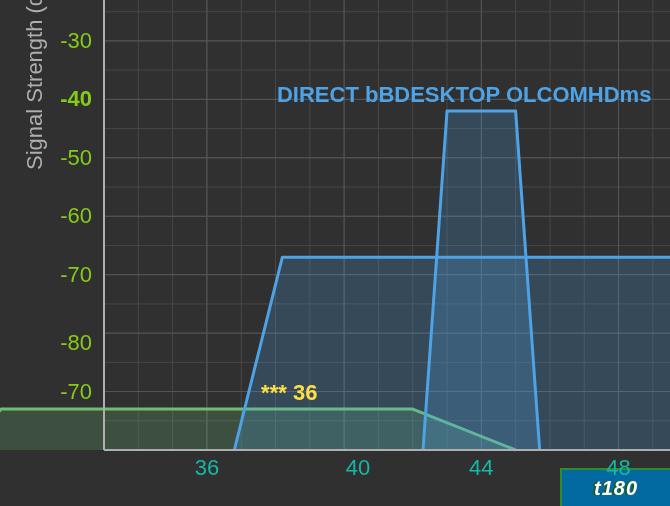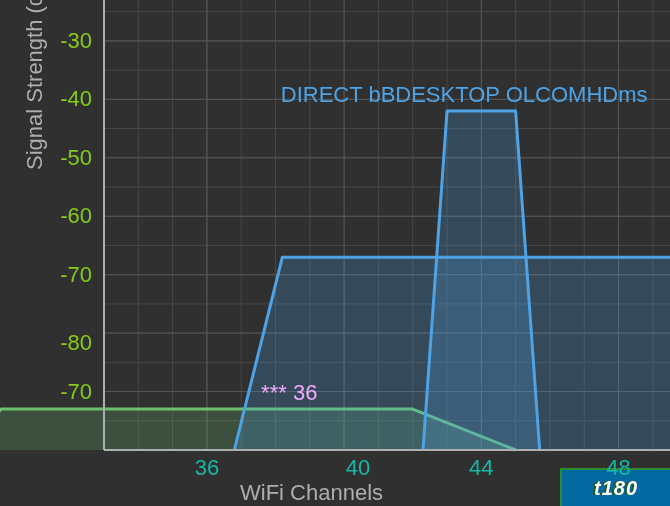--- a/index.html
+++ b/index.html
@@ -67,23 +67,24 @@
     top: 0;
     width: 100%;
     height: 100%;
     overflow: visible;
   }
   
   .net-label {
     position: absolute;
     font-size: 22px;
     white-space: nowrap;
+    font-weight: bold;
   }
   .c-blue { color: #4ea3e6; }
-  .c-green { color: #f0abfc; }
+  .c-green { color: #fde047; }
   
   .badge {
     position: absolute;
     right: 0;
     bottom: 0;
     width: 108px;
     height: 36px;
     background: #0369a1;
     display: flex;
     align-items: center;
@@ -157,28 +158,27 @@
         <polygon points="130.35151515151506,450 130.35151515151506,450 178.3757575757577,257.1428571428571 754.6666666666666,257.1428571428571 788.969696969697,450 788.969696969697,450" fill="#4ea3e6" fill-opacity="0.22" stroke="none"></polygon>
         <polyline points="130.35151515151506,450 178.3757575757577,257.1428571428571 754.6666666666666,257.1428571428571 788.969696969697,450" fill="none" stroke="#4ea3e6" stroke-width="3" stroke-linejoin="round"></polyline>
         <polygon points="319.01818181818174,450 319.01818181818174,450 343.03030303030306,111.03896103896103 411.6363636363636,111.03896103896103 435.64848484848494,450 435.64848484848494,450" fill="#4ea3e6" fill-opacity="0.22" stroke="none"></polygon>
         <polyline points="319.01818181818174,450 343.03030303030306,111.03896103896103 411.6363636363636,111.03896103896103 435.64848484848494,450" fill="none" stroke="#4ea3e6" stroke-width="3" stroke-linejoin="round"></polyline>
         <line x1="0" y1="0" x2="0" y2="450" stroke="#aeaeae" stroke-width="2"></line>
         <line x1="0" y1="450" x2="566" y2="450" stroke="#aeaeae" stroke-width="2"></line>
       </svg>
   </div>
 
   <div class="y-axis-title">Signal Strength (dBm)</div>
-  <div class="x-axis-title">WiFi Channels</div>
 
   <div class="badge">
     <span class="shadow">t180</span>
   </div>
 
 <div class="y-tick-label" style="top: 40.9091px;">-30</div>
-    <div class="y-tick-label" style="top: 99.3506px;">-40</div>
+    <div class="y-tick-label" style="top: 99.3506px; font-weight: bold;">-40</div>
     <div class="y-tick-label" style="top: 157.792px;">-50</div>
     <div class="y-tick-label" style="top: 216.234px;">-60</div>
     <div class="y-tick-label" style="top: 274.675px;">-70</div>
     <div class="y-tick-label" style="top: 333.117px; margin-top: 10px;">-80</div>
     <div class="y-tick-label" style="top: 391.558px;">-70</div>
     <div class="x-tick-label" style="left: 206.909px;">36</div>
     <div class="x-tick-label" style="left: 358px;">40</div>
     <div class="x-tick-label" style="left: 481.333px;">44</div>
     <div class="x-tick-label" style="left: 618.545px;">48</div>
     <div class="net-label c-green" style="left: 289.236px; top: 379.558px; transform: translateX(-50%);">*** 36</div>

